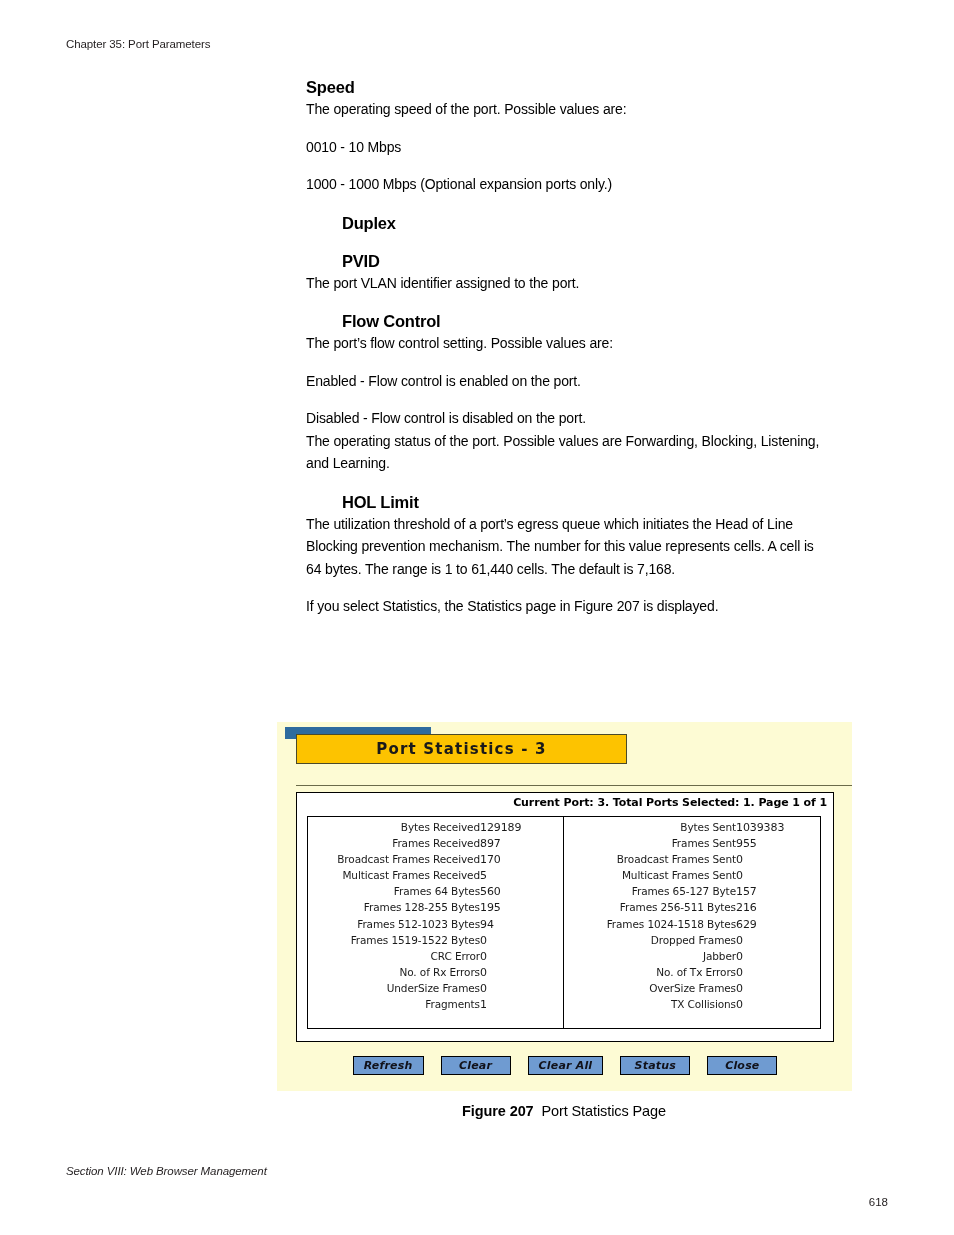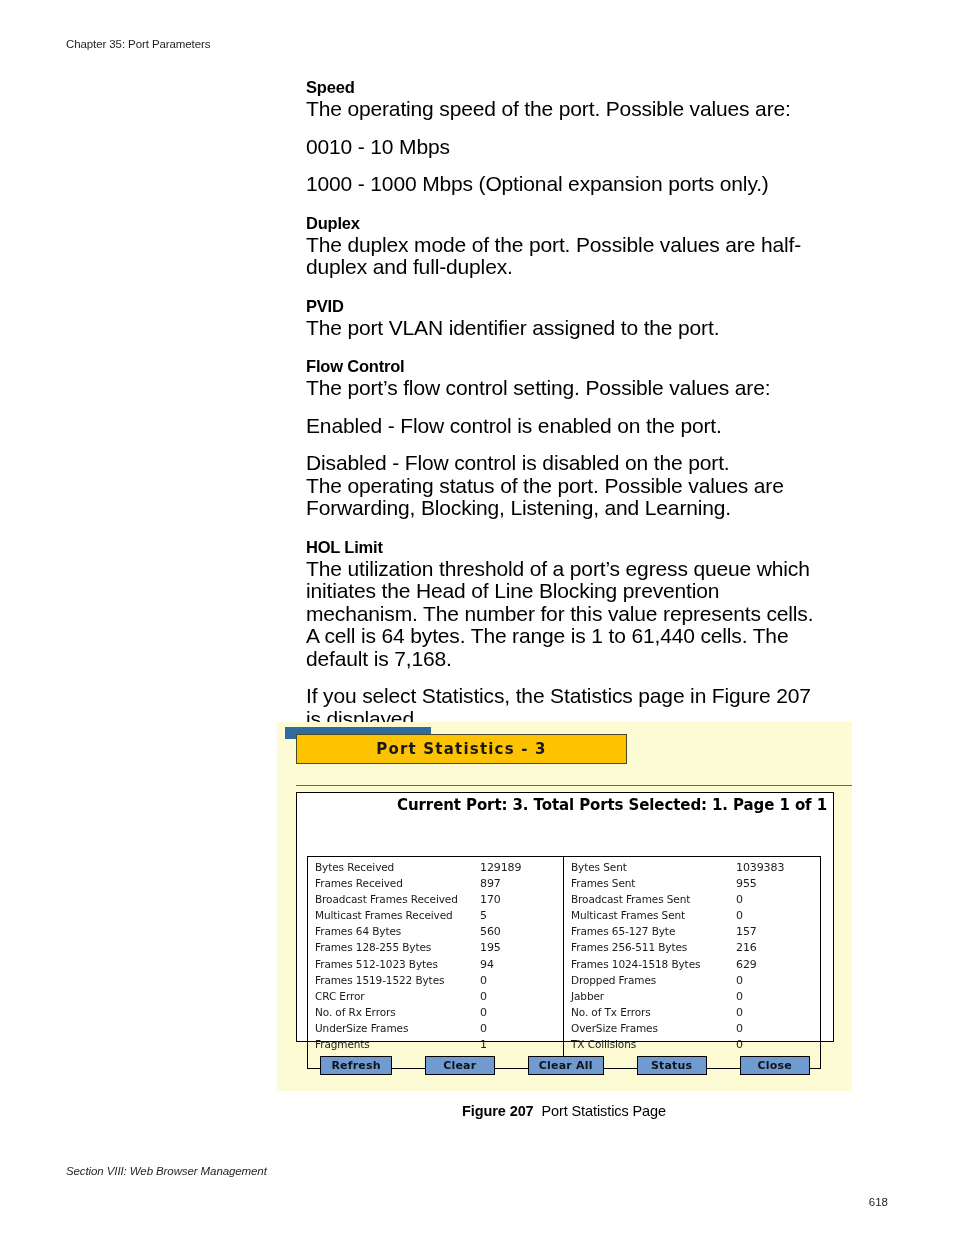--- a/index.html
+++ b/index.html
@@ -34,36 +34,37 @@
     top: 76px;
     width: 516px;
   }
   .sec-head {
     font-size: 16.5px;
     font-weight: bold;
     line-height: 22px;
     margin: 0;
     letter-spacing: -0.2px;
   }
-  .sec-head.spaced { margin-top: 16px; }
+  .sec-head.spaced { margin-top: 16px; margin-left: 36px; }
   .para {
-    font-size: 21px;
+    font-size: 14px;
     line-height: 22.5px;
     margin: 0;
     letter-spacing: -0.15px;
   }
   .para.gap { margin-top: 15px; }
 
   
   .figure-wrap {
     position: absolute;
     left: 277px;
     top: 722px;
     width: 575px;
     height: 369px;
+    text-align: right;
   }
   .fig-panel {
     position: absolute;
     left: 0; top: 0;
     width: 575px;
     height: 369px;
     background: #fdfbd4;
   }
   .fig-bluebar {
     position: absolute;
@@ -108,37 +109,36 @@
     border: 1px solid #000000;
     background: #ffffff;
     box-sizing: border-box;
   }
 
   .port-header {
     position: absolute;
     right: 6px;
     top: 3px;
     font-family: "DejaVu Sans", sans-serif;
-    font-size: 15px;
+    font-size: 11px;
     font-weight: bold;
     color: #000;
     letter-spacing: -0.1px;
     white-space: nowrap;
   }
 
   .stats-table {
     position: absolute;
     left: 10px;
     top: 23px;
     width: 514px;
     height: 213px;
     border: 1px solid #000000;
     box-sizing: border-box;
     display: flex;
-    margin-top: 40px;
   }
   .stats-col {
     flex: 1 1 50%;
     box-sizing: border-box;
     padding: 4px 0 0 0;
   }
   .stats-col.left {
     border-right: 1px solid #000000;
   }
   .stat-row {
@@ -163,21 +163,22 @@
     letter-spacing: -0.1px;
   }
 
   .btn-row {
     position: absolute;
     left: 19px;
     top: 334px;
     width: 538px;
     display: flex;
     justify-content: center;
-    gap: 33px;
+    gap: 17px;
+    font-style: italic;
   }
   .applet-btn {
     background: #6f9bd1;
     border: 1px solid #000000;
     height: 19px;
     min-width: 70px;
     padding: 0 10px;
     box-sizing: border-box;
     display: flex;
     align-items: center;
@@ -229,21 +230,20 @@
 <div class="running-head">Chapter 35: Port Parameters</div>
 
 <div class="body-col">
 
   <div class="sec-head">Speed</div>
   <p class="para">The operating speed of the port. Possible values are:</p>
   <p class="para gap">0010 - 10 Mbps</p>
   <p class="para gap">1000 - 1000 Mbps (Optional expansion ports only.)</p>
 
   <div class="sec-head spaced">Duplex</div>
-  <p class="para">The duplex mode of the port. Possible values are half-duplex and full-duplex.</p>
 
   <div class="sec-head spaced">PVID</div>
   <p class="para">The port VLAN identifier assigned to the port.</p>
 
   <div class="sec-head spaced">Flow Control</div>
   <p class="para">The port’s flow control setting. Possible values are:</p>
   <p class="para gap">Enabled - Flow control is enabled on the port.</p>
   <p class="para gap">Disabled - Flow control is disabled on the port.</p>
 
   <p class="para">The operating status of the port. Possible values are Forwarding, Blocking, Listening, and Learning.</p>

